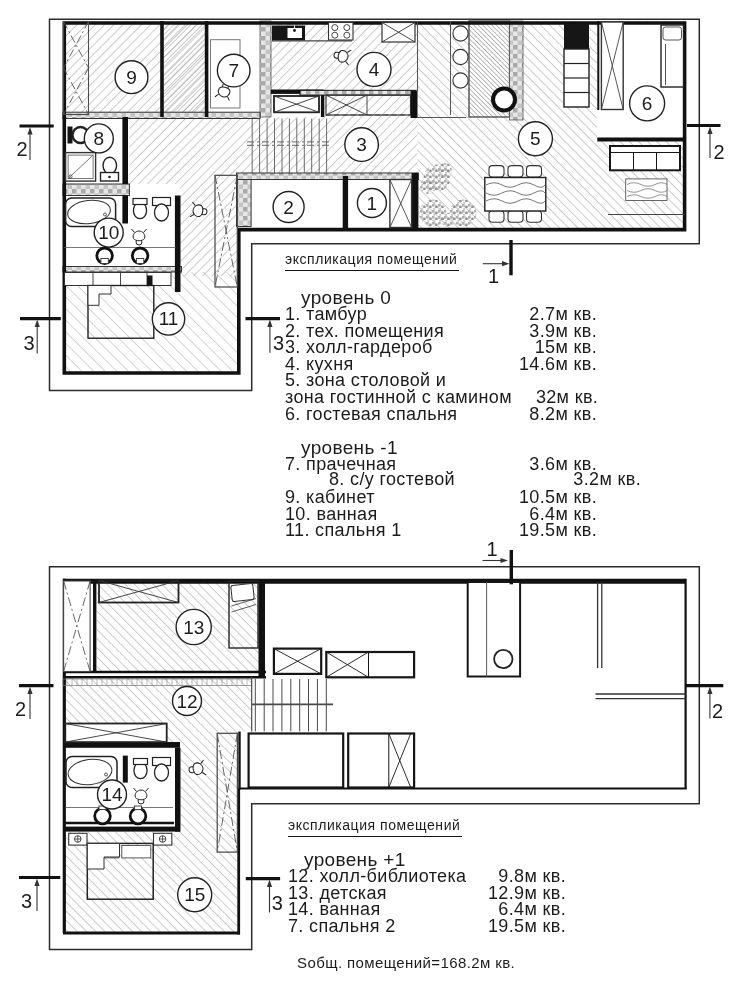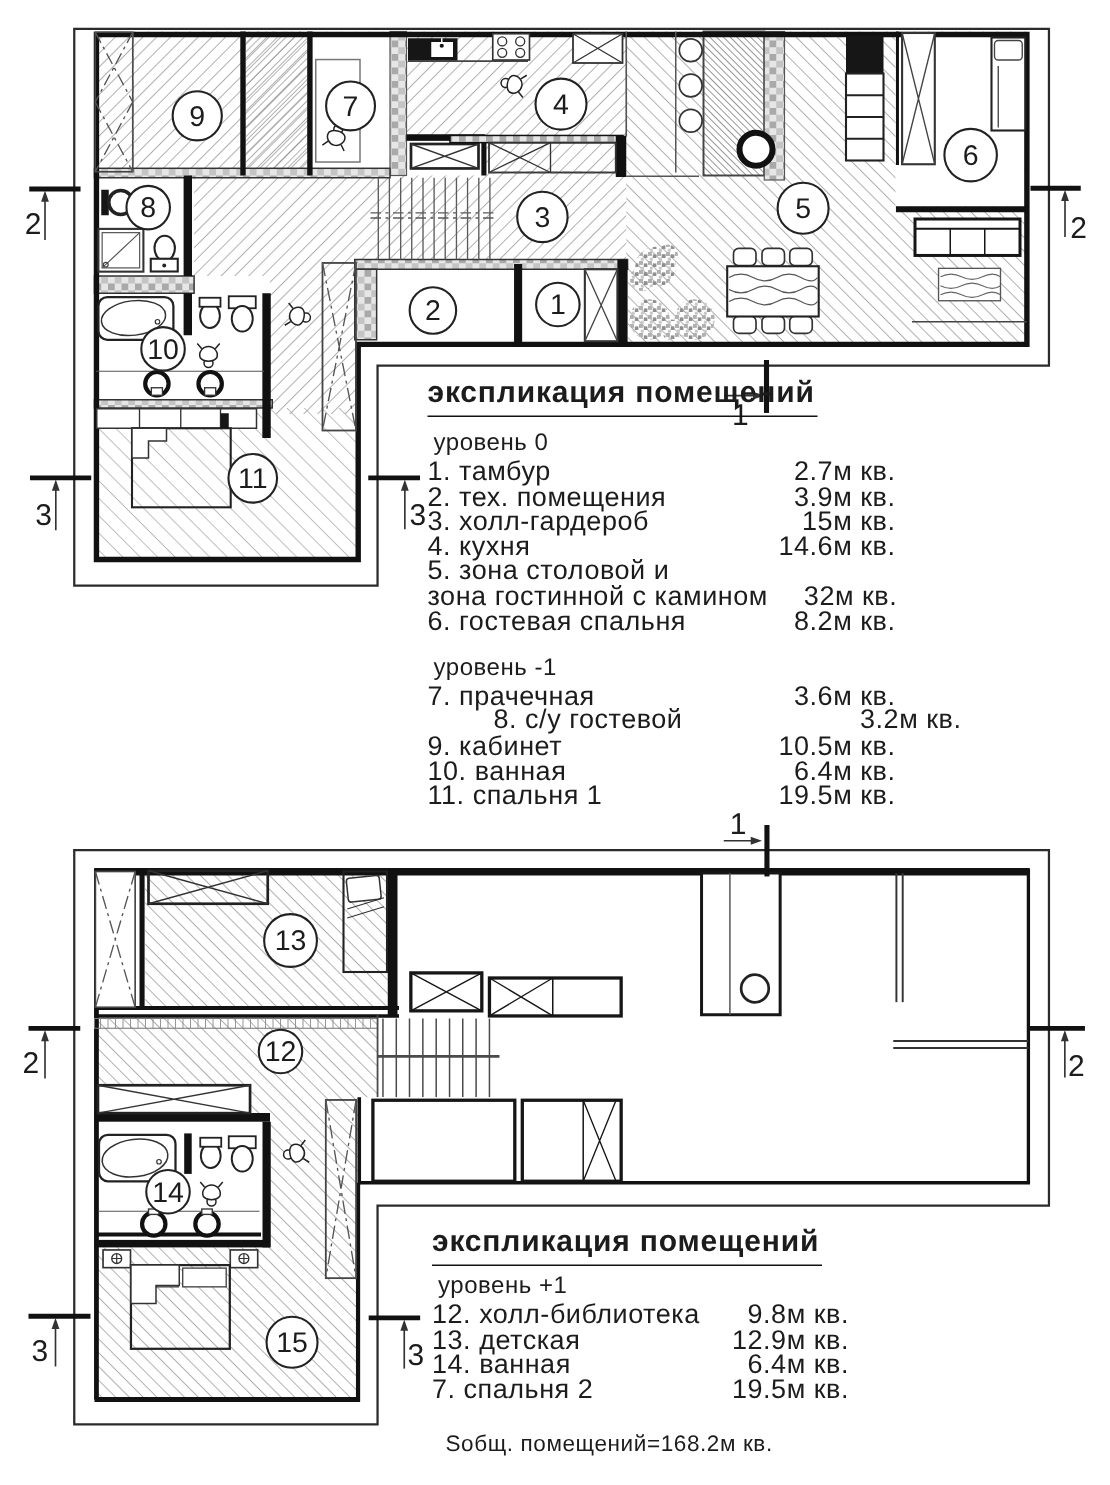--- a/index.html
+++ b/index.html
@@ -1,23 +1,23 @@
 <!DOCTYPE html>
 <html><head>
 <meta charset="utf-8">
 <style>
   html,body{margin:0;padding:0;background:#fff;-webkit-font-smoothing:antialiased;}
   body{width:740px;height:990px;position:relative;overflow:hidden;
        font-family:"Liberation Sans",sans-serif;color:#1c1c1c;}
   #stage{position:absolute;left:0;top:0;width:740px;height:990px;transform:translateZ(0);}
   svg{position:absolute;left:0;top:0;}
   .legend{position:absolute;}
-  .l-title{position:absolute;left:0;top:6px;font-size:20px;letter-spacing:0.55px;
-           border-bottom:1.4px solid #111;padding:0 2px 3px 0;white-space:nowrap;font-weight:bold;}
-  .l-heading{position:absolute;left:4px;font-size:16px;letter-spacing:.35px;white-space:nowrap;}
+  .l-title{position:absolute;left:0;top:6px;font-size:14px;letter-spacing:0.55px;
+           border-bottom:1.4px solid #111;padding:0 2px 3px 0;white-space:nowrap;}
+  .l-heading{position:absolute;left:16px;font-size:19px;letter-spacing:.35px;white-space:nowrap;}
   .l-row{position:absolute;left:0;width:100%;display:flex;justify-content:space-between;
          font-size:18px;letter-spacing:.35px;line-height:16px;white-space:nowrap;}
   .l-row .area{text-align:right;}
   .l-total{position:absolute;font-size:15px;letter-spacing:.4px;white-space:nowrap;}
 </style>
 </head>
 <body>
 
 <div id="stage">
 

